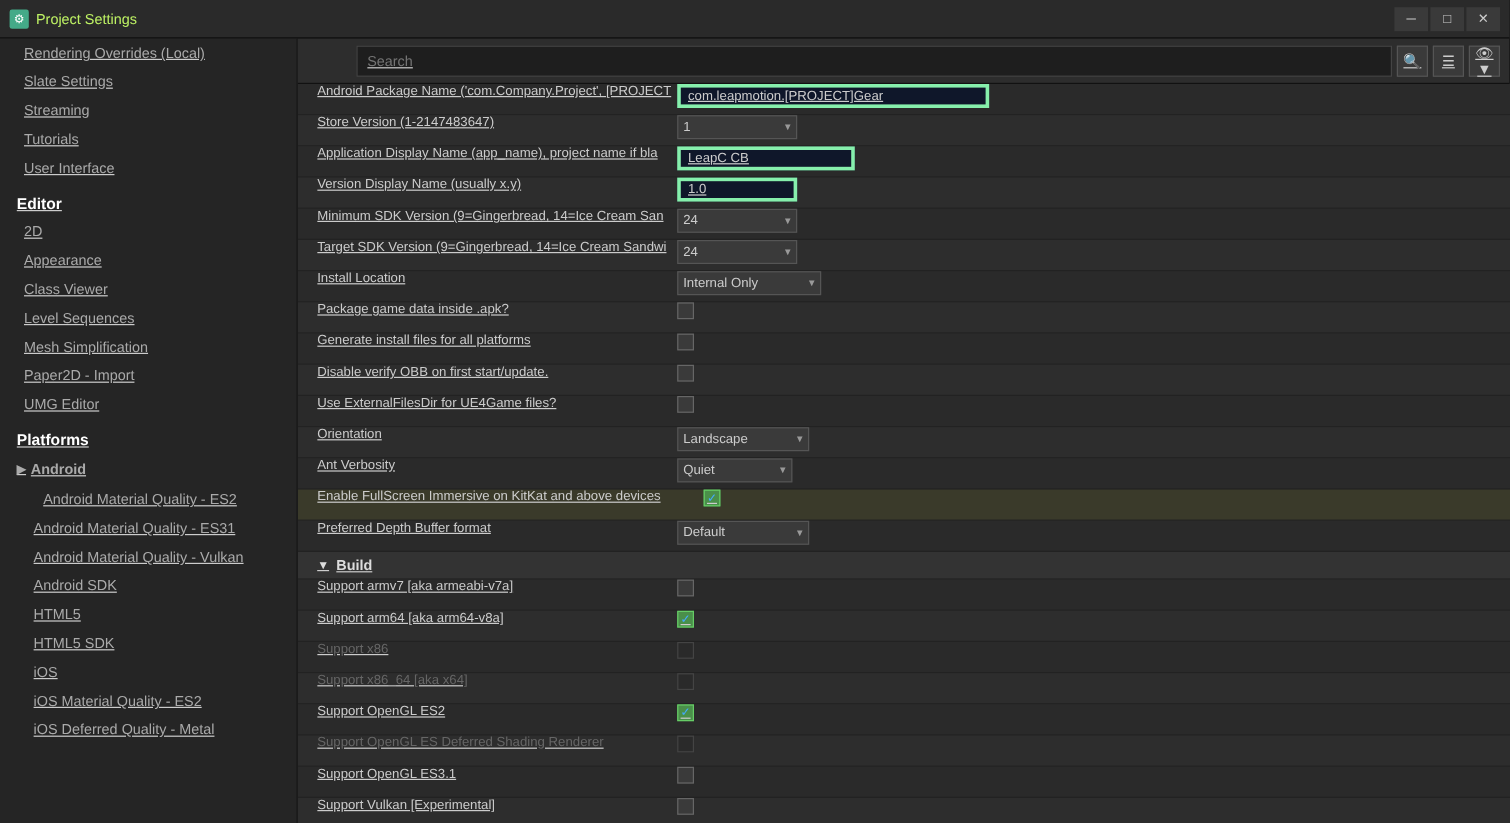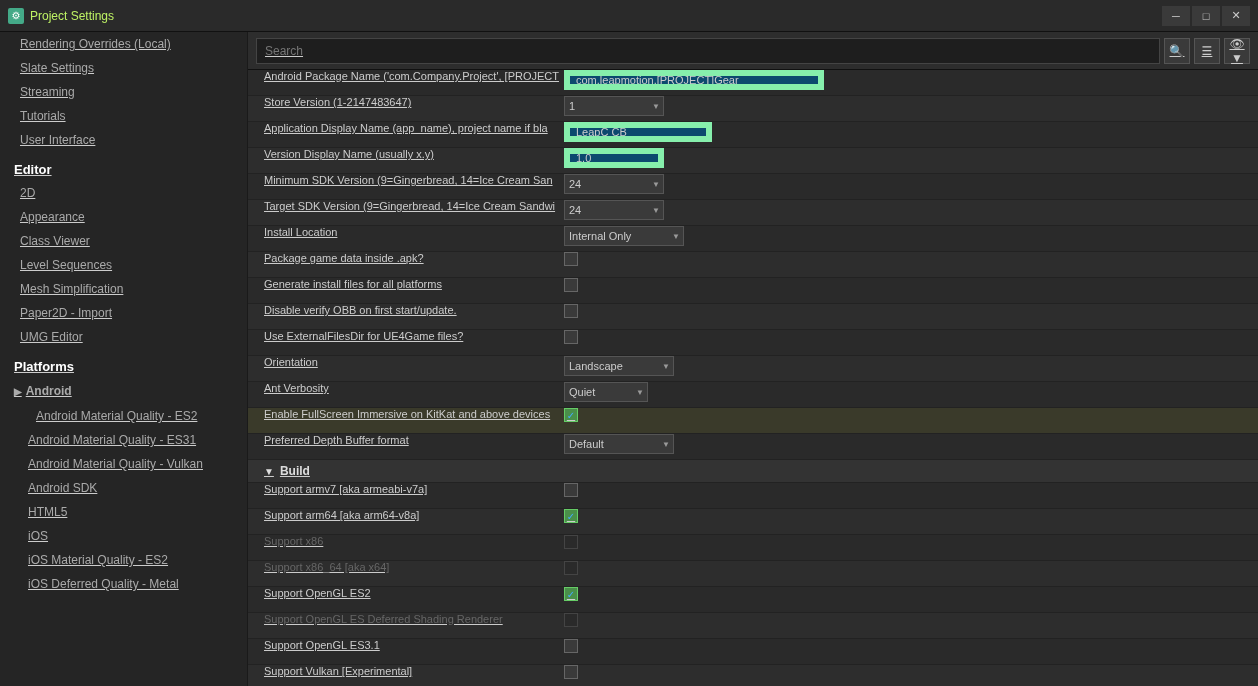--- a/index.html
+++ b/index.html
@@ -111,20 +111,21 @@
     }
     .search-bar {
       flex: 1;
       background: #1e1e1e;
       border: 1px solid #444;
       color: #ccc;
       padding: 4px 8px;
       font-size: 12px;
       height: 26px;
       outline: none;
+      margin-left: 41px;
     }
     .toolbar-icon-btn {
       width: 26px; height: 26px;
       background: #3a3a3a;
       border: 1px solid #555;
       color: #ccc;
       cursor: pointer;
       display: flex; align-items: center; justify-content: center;
       font-size: 12px;
     }
@@ -140,38 +141,38 @@
     
     .settings-row {
       display: flex;
       align-items: flex-start;
       padding: 0 16px;
       height: 26px;
       border-bottom: 1px solid #222;
     }
     .settings-row:nth-child(even) { background: #2d2d2d; }
     .settings-row:nth-child(odd) { background: #2a2a2a; }
-    .settings-row.highlighted { background: #3a3a2a; }
+    .settings-row.highlighted { background: #3a3a2a; gap: 22px; }
     .row-label {
       flex: 0 0 300px;
       color: #ccc;
       font-size: 11px;
       white-space: nowrap;
       overflow: hidden;
       text-overflow: ellipsis;
     }
     .row-label.disabled { color: #666; }
     .row-value {
       flex: 1;
       display: flex;
       align-items: center;
     }
     .text-input {
-      background: #0c4a6e;
-      border: 6px solid #86efac;
+      background: #0f172a;
+      border: 3px solid #86efac;
       color: #ccc;
       padding: 2px 6px;
       font-size: 11px;
       height: 20px;
       width: 220px;
       outline: none;
     }
     .select-dropdown {
       background: #3a3a3a;
       border: 1px solid #555;
@@ -267,20 +268,21 @@
     <div class="sidebar-section-header">Platforms</div>
     <div class="sidebar-group">
       <span class="arrow">▶</span>
       <span>Android</span>
     </div>
     <div class="sidebar-item" style="padding-left:36px">Android Material Quality - ES2</div>
     <div class="sidebar-item" style="padding-left:28px">Android Material Quality - ES31</div>
     <div class="sidebar-item" style="padding-left:28px">Android Material Quality - Vulkan</div>
     <div class="sidebar-item" style="padding-left:28px">Android SDK</div>
     <div class="sidebar-item" style="padding-left:28px">HTML5</div>
+    <div class="sidebar-item" style="padding-left:28px">HTML5 SDK</div>
     <div class="sidebar-item" style="padding-left:28px">iOS</div>
     <div class="sidebar-item" style="padding-left:28px">iOS Material Quality - ES2</div>
     <div class="sidebar-item" style="padding-left:28px">iOS Deferred Quality - Metal</div>
   </div>
 
   <div class="content-area">
 
     <div class="toolbar">
       <input class="search-bar" type="text" placeholder="Search" style="">
       <button class="toolbar-icon-btn">🔍</button>
@@ -391,21 +393,21 @@
               <option>Landscape</option><option>Portrait</option><option>Auto</option>
             </select>
           </div>
         </div>
       </div>
 
       <div class="settings-row">
         <span class="row-label">Ant Verbosity</span>
         <div class="row-value">
           <div class="select-wrapper">
-            <select class="select-dropdown" style="width:84px">
+            <select class="select-dropdown" style="width:96px">
               <option>Quiet</option><option>Verbose</option>
             </select>
           </div>
         </div>
       </div>
 
       <div class="settings-row highlighted">
         <span class="row-label">Enable FullScreen Immersive on KitKat and above devices</span>
         <div class="row-value">
           <div class="checkbox checked">✓</div>

